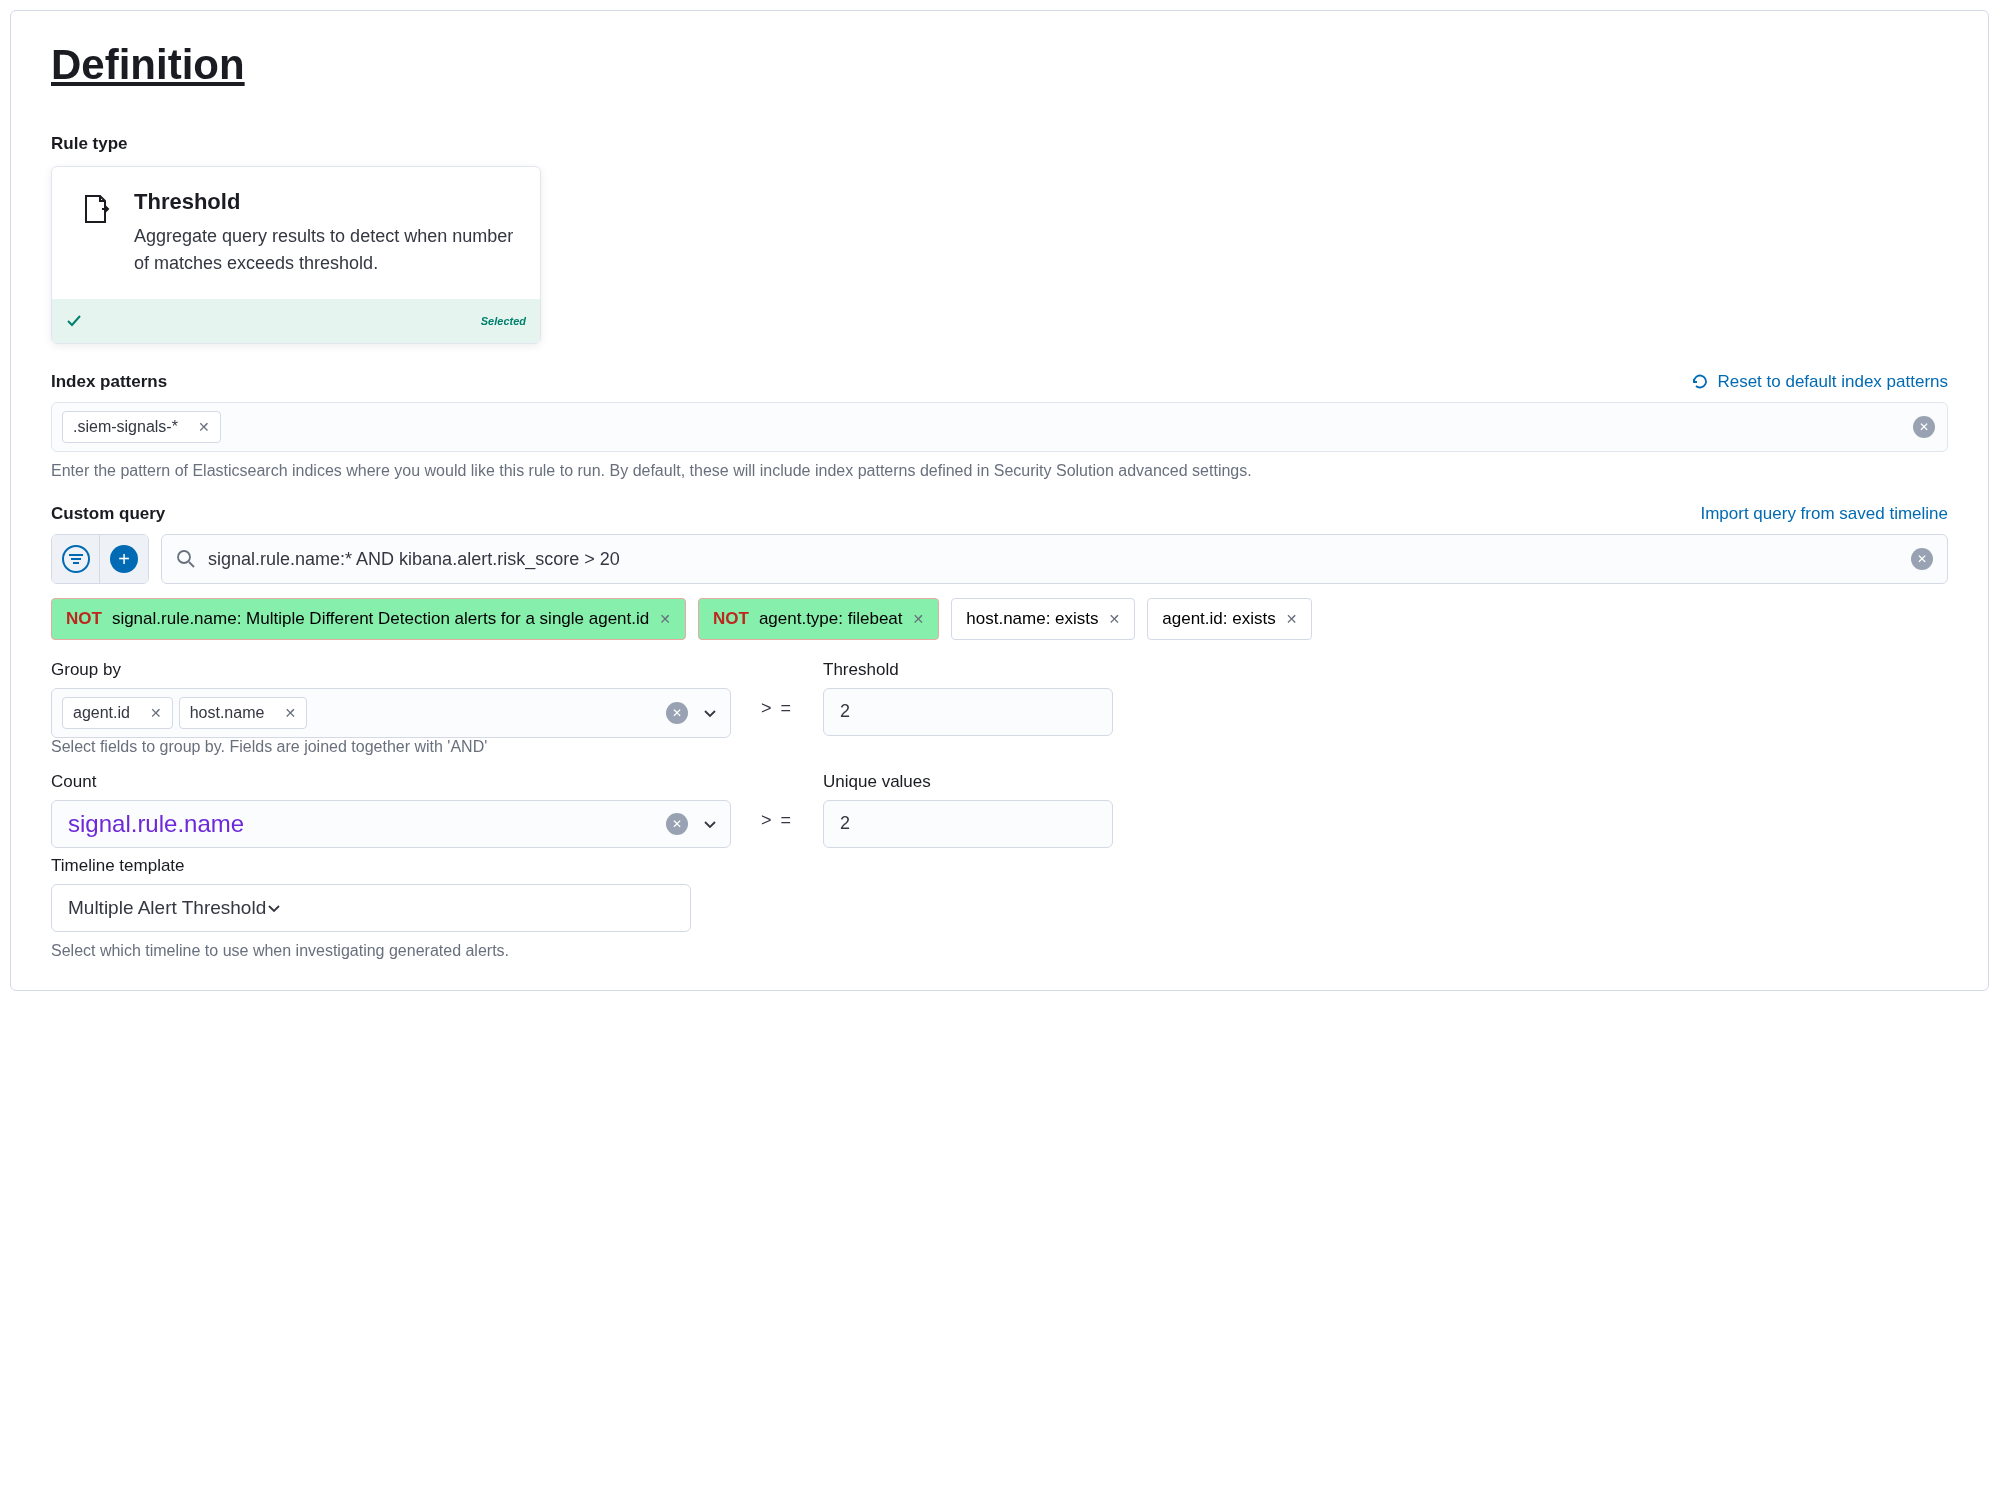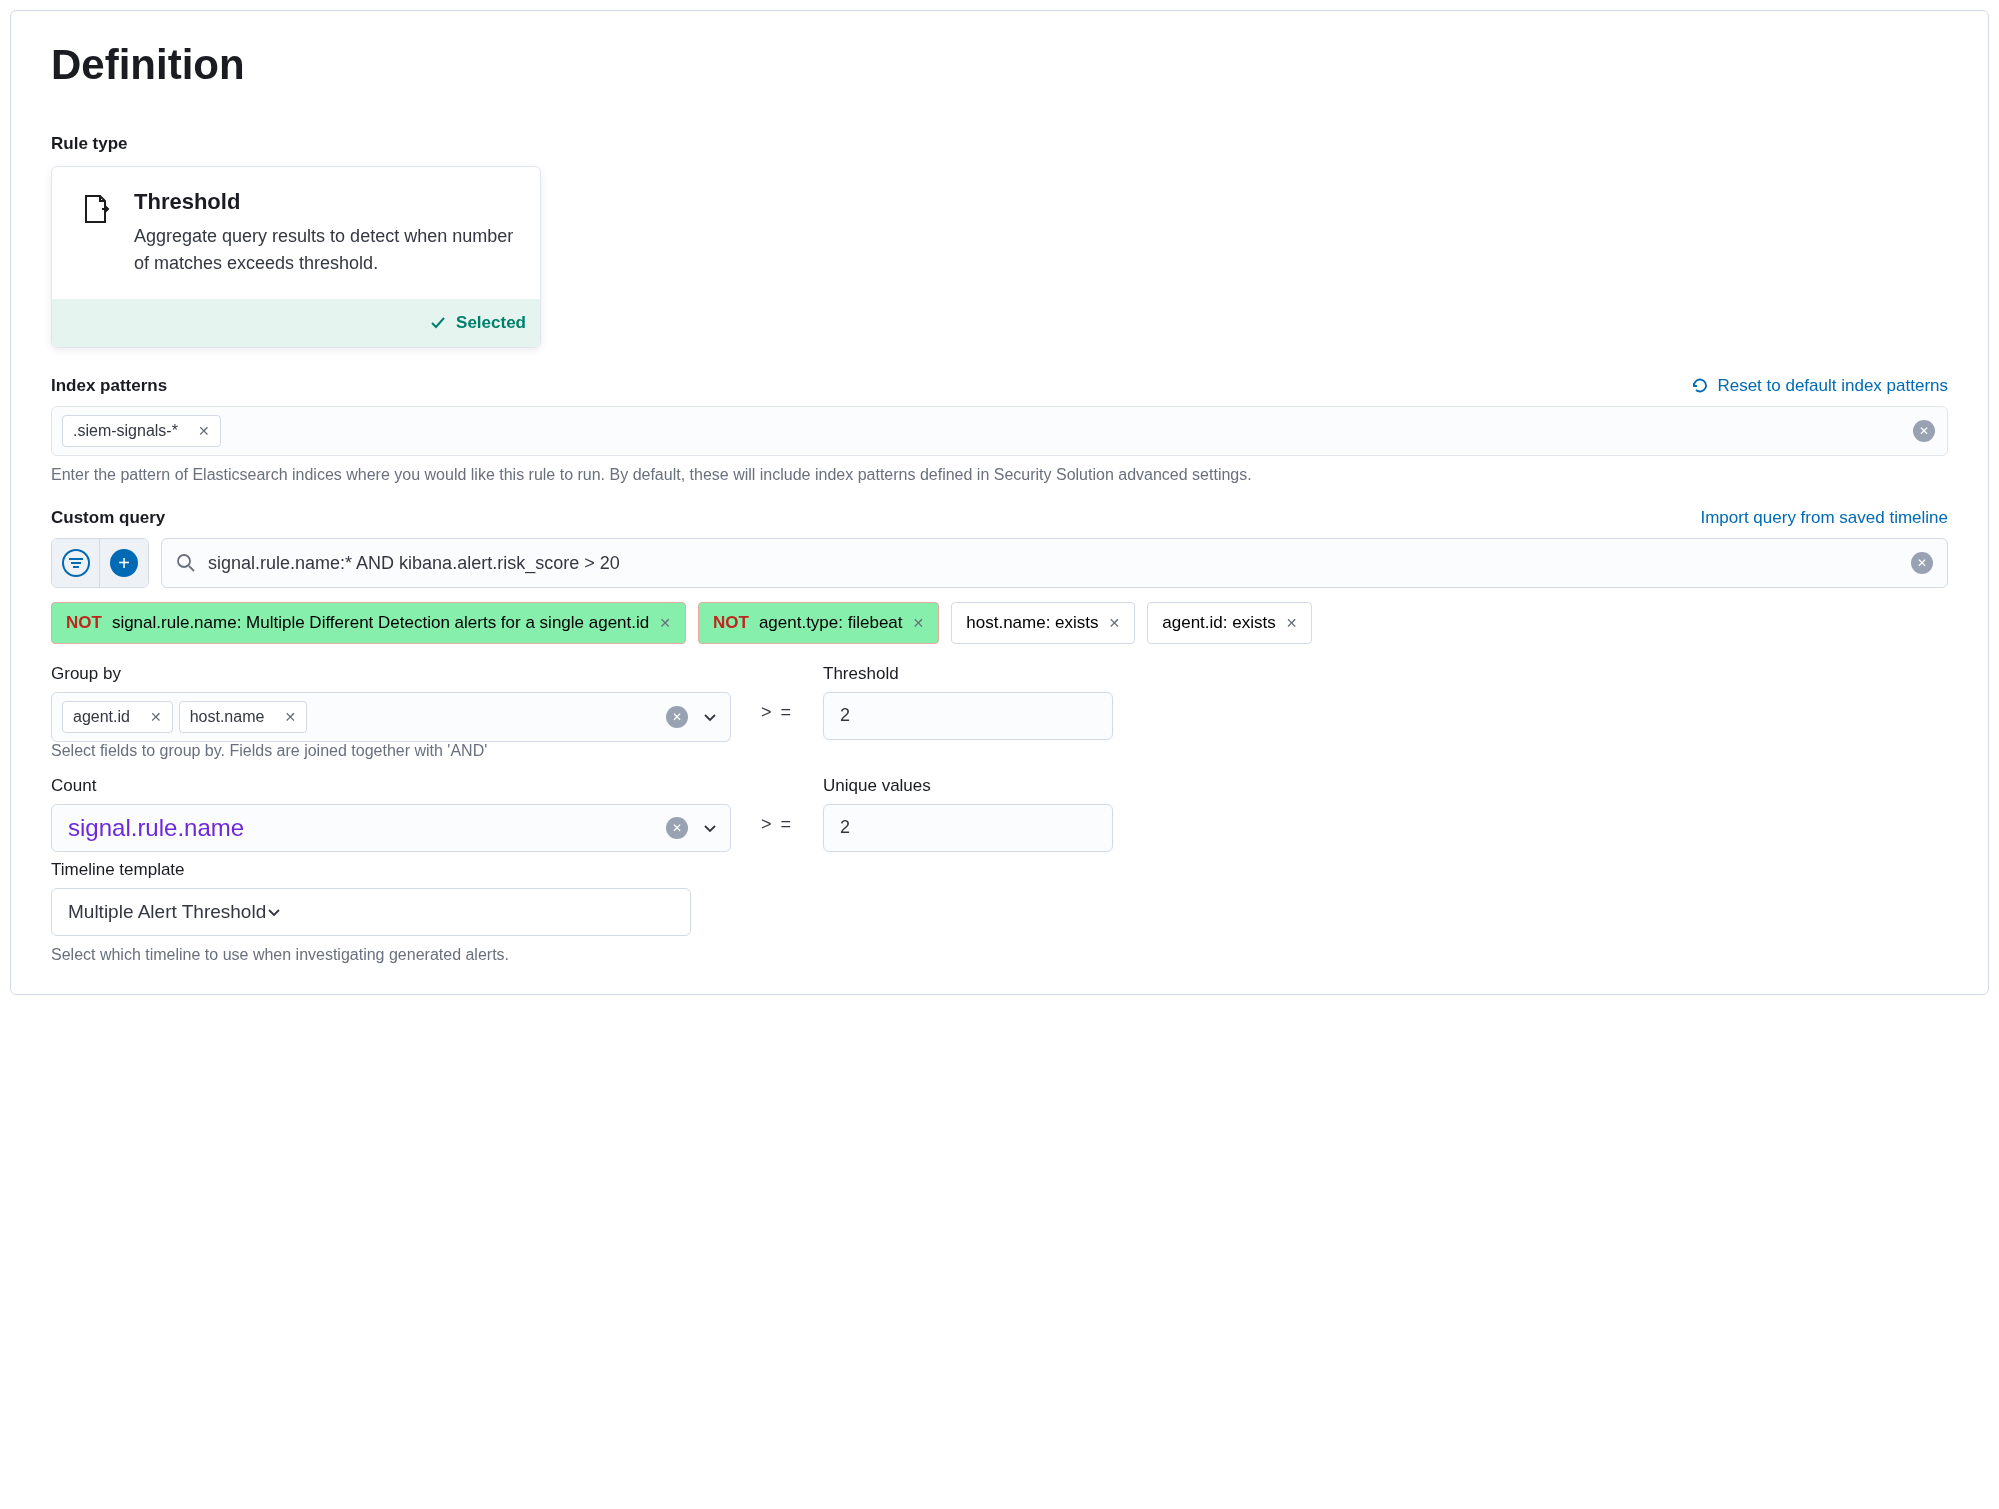--- a/index.html
+++ b/index.html
@@ -16,20 +16,21 @@
       border: 1px solid #d3dae6;
       border-radius: 6px;
       padding: 30px 40px;
       max-width: 1980px;
     }
     .page-title {
       font-size: 42px;
       font-weight: 700;
       color: #1a1c21;
       margin-bottom: 45px;
+      text-decoration: underline;
     }
     .section-label {
       font-size: 17px;
       font-weight: 600;
       color: #1a1c21;
       margin-bottom: 12px;
     }
     .rule-type-card {
       border: 1px solid #e1e5ed;
       border-radius: 6px;
@@ -57,25 +58,26 @@
       font-size: 18px;
       color: #343741;
       line-height: 1.5;
     }
     .rule-type-selected {
       background: #e6f4ef;
       text-align: center;
       padding: 14px;
       display: flex;
       align-items: center;
-      justify-content: flex-end;
+      justify-content: space-between;
       gap: 10px;
       color: #00806c;
       font-weight: 600;
-      font-size: 17px;
+      font-size: 11px;
+      font-style: italic;
     }
     .label-row {
       display: flex;
       justify-content: space-between;
       align-items: center;
       margin-bottom: 10px;
     }
     .link-action {
       color: #006bb4;
       font-size: 17px;

